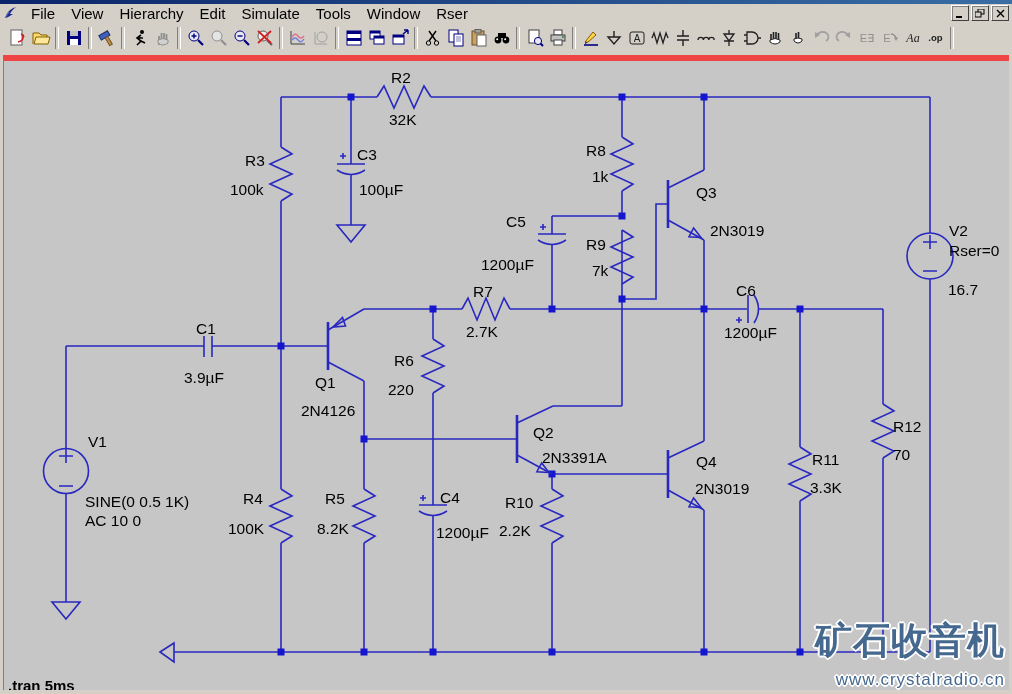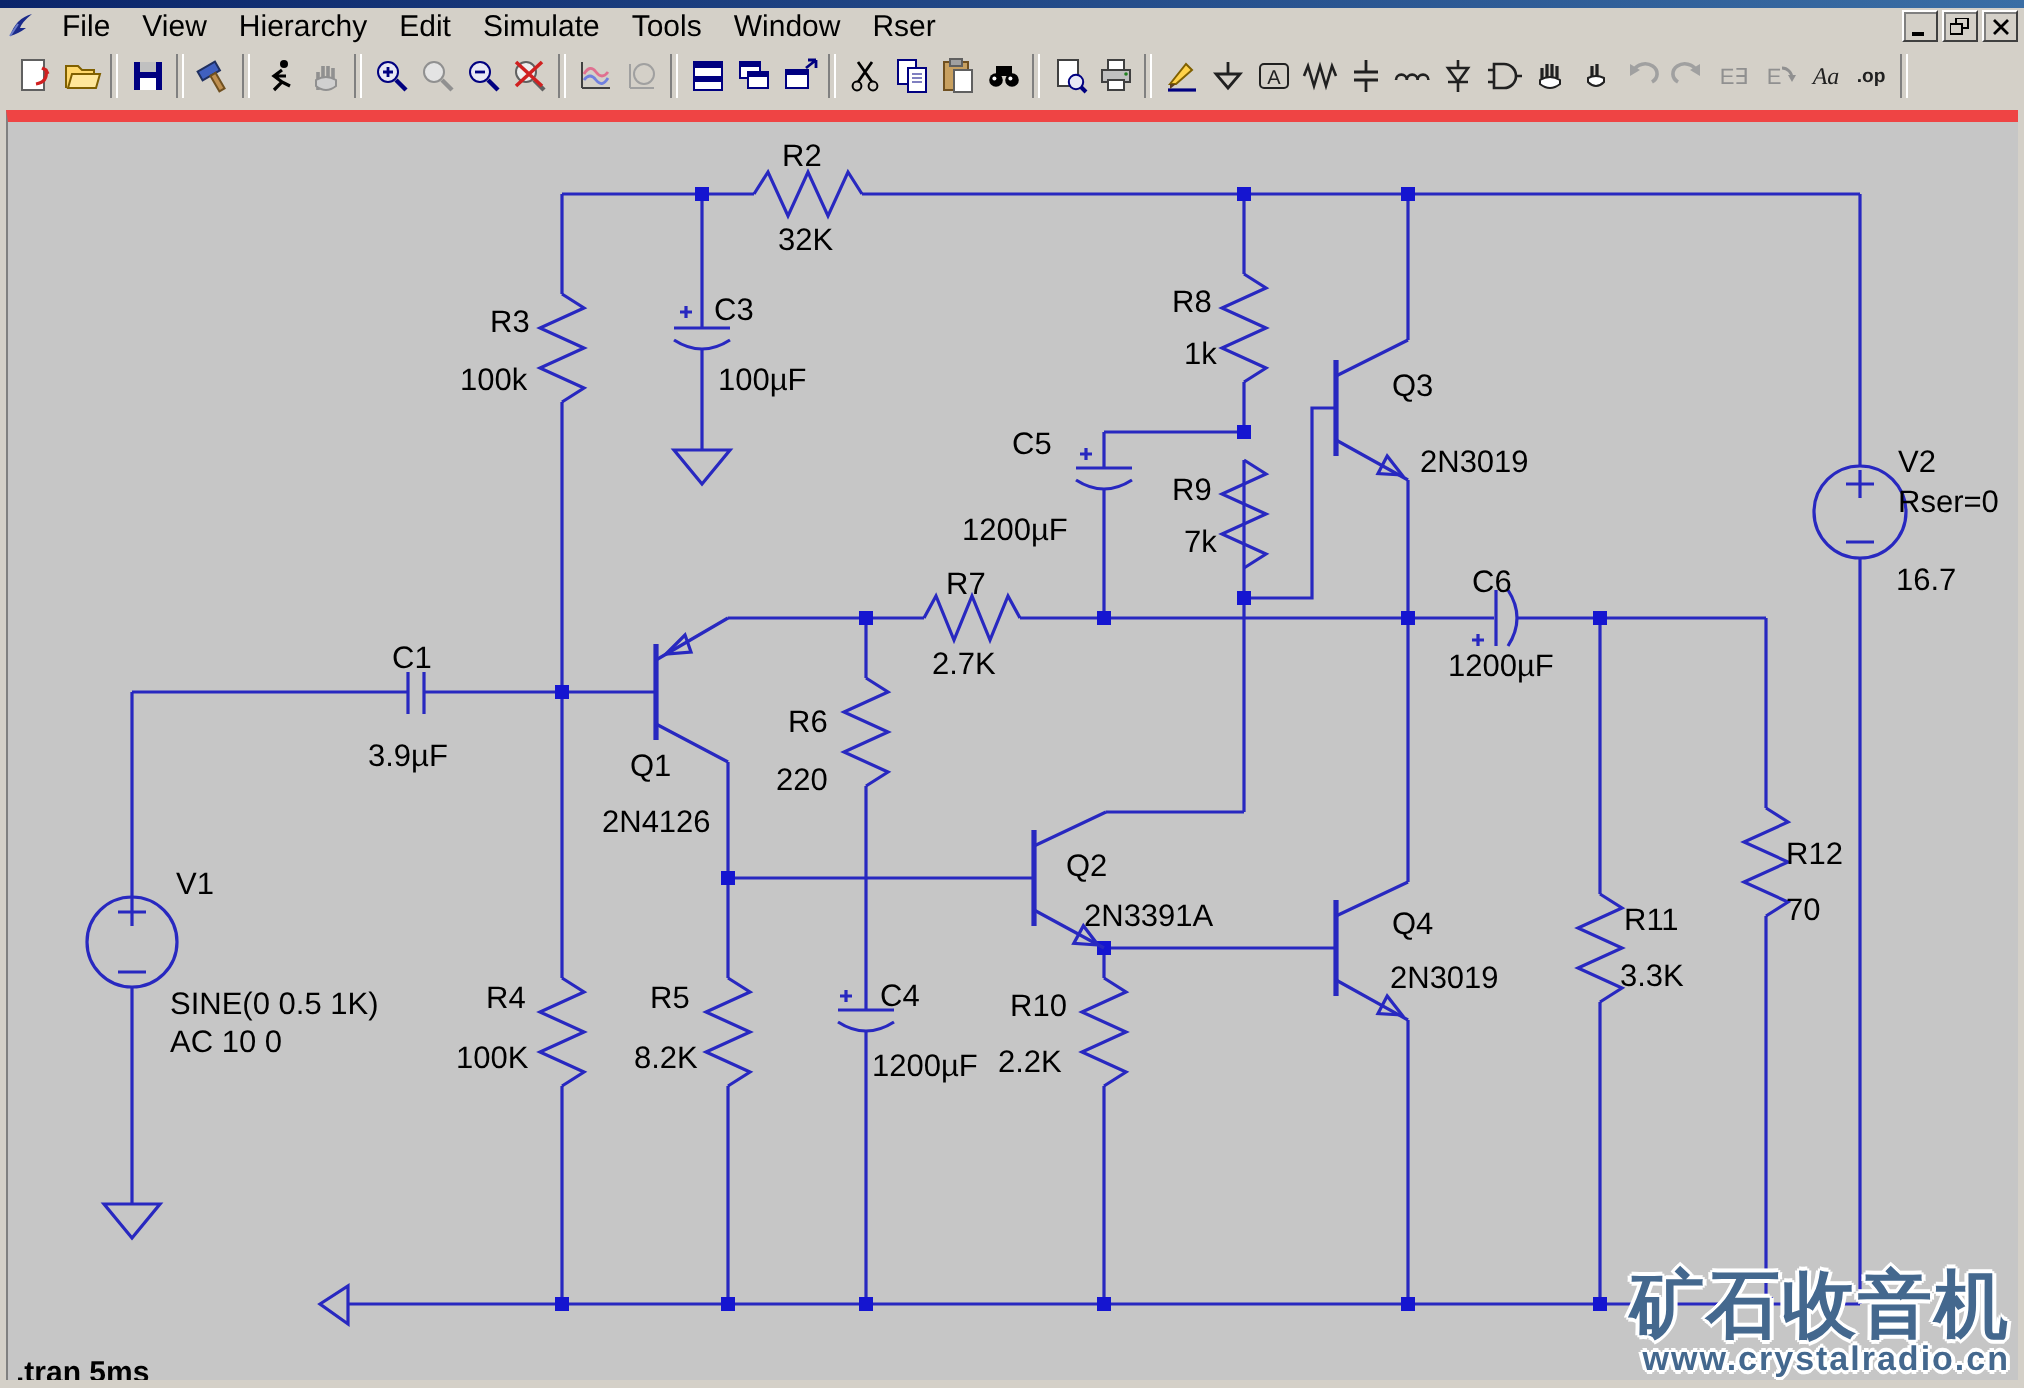--- a/index.html
+++ b/index.html
@@ -29,21 +29,21 @@
   .sch path,.sch line,.sch circle,.sch polygon{stroke:#2828c0;stroke-width:1.6;fill:none;}
   .sch .bar{stroke-width:2.6;}
   .sch rect.dot{fill:#1515d0;stroke:none;}
   .sch text{font-family:"Liberation Sans",sans-serif;font-size:15.5px;fill:#000;stroke:none;}
   .sch text.dir{font-weight:bold;font-size:15px;}
   
   .wm{position:absolute;right:4px;bottom:2px;text-align:right;color:#44688e;line-height:1.0;
     font-family:"Liberation Sans","DejaVu Sans",sans-serif;
     text-shadow:-2px 0 0 #fff,2px 0 0 #fff,0 -2px 0 #fff,0 2px 0 #fff,-1px -1px 0 #fff,1px 1px 0 #fff,-1px 1px 0 #fff,1px -1px 0 #fff;}
   .wm .l1{font-size:37px;font-weight:bold;letter-spacing:1px;}
-  .wm .l2{font-size:17px;font-weight:bold;letter-spacing:1px;}
+  .wm .l2{font-size:17px;font-weight:normal;letter-spacing:1px;margin-top:12px;}
   .icon-svg{display:block;}
 </style>
 </head>
 <body>
 
 <div class="window">
   <div class="titlestrip"></div>
 
   <div class="menubar">
     <span class="appicon">

